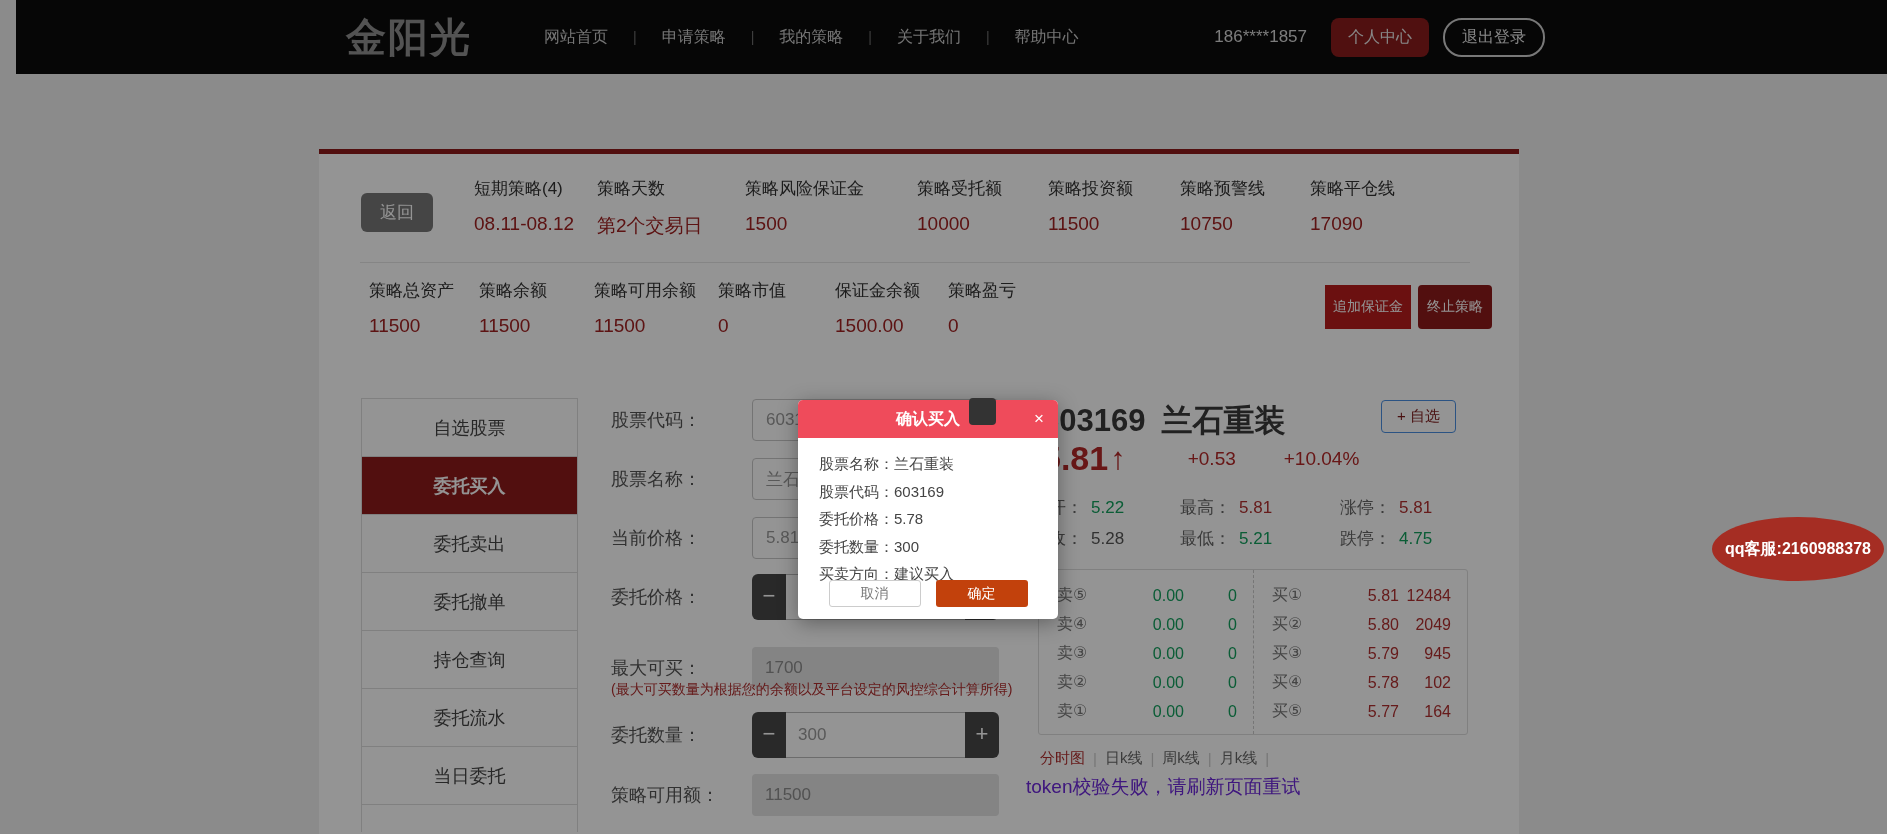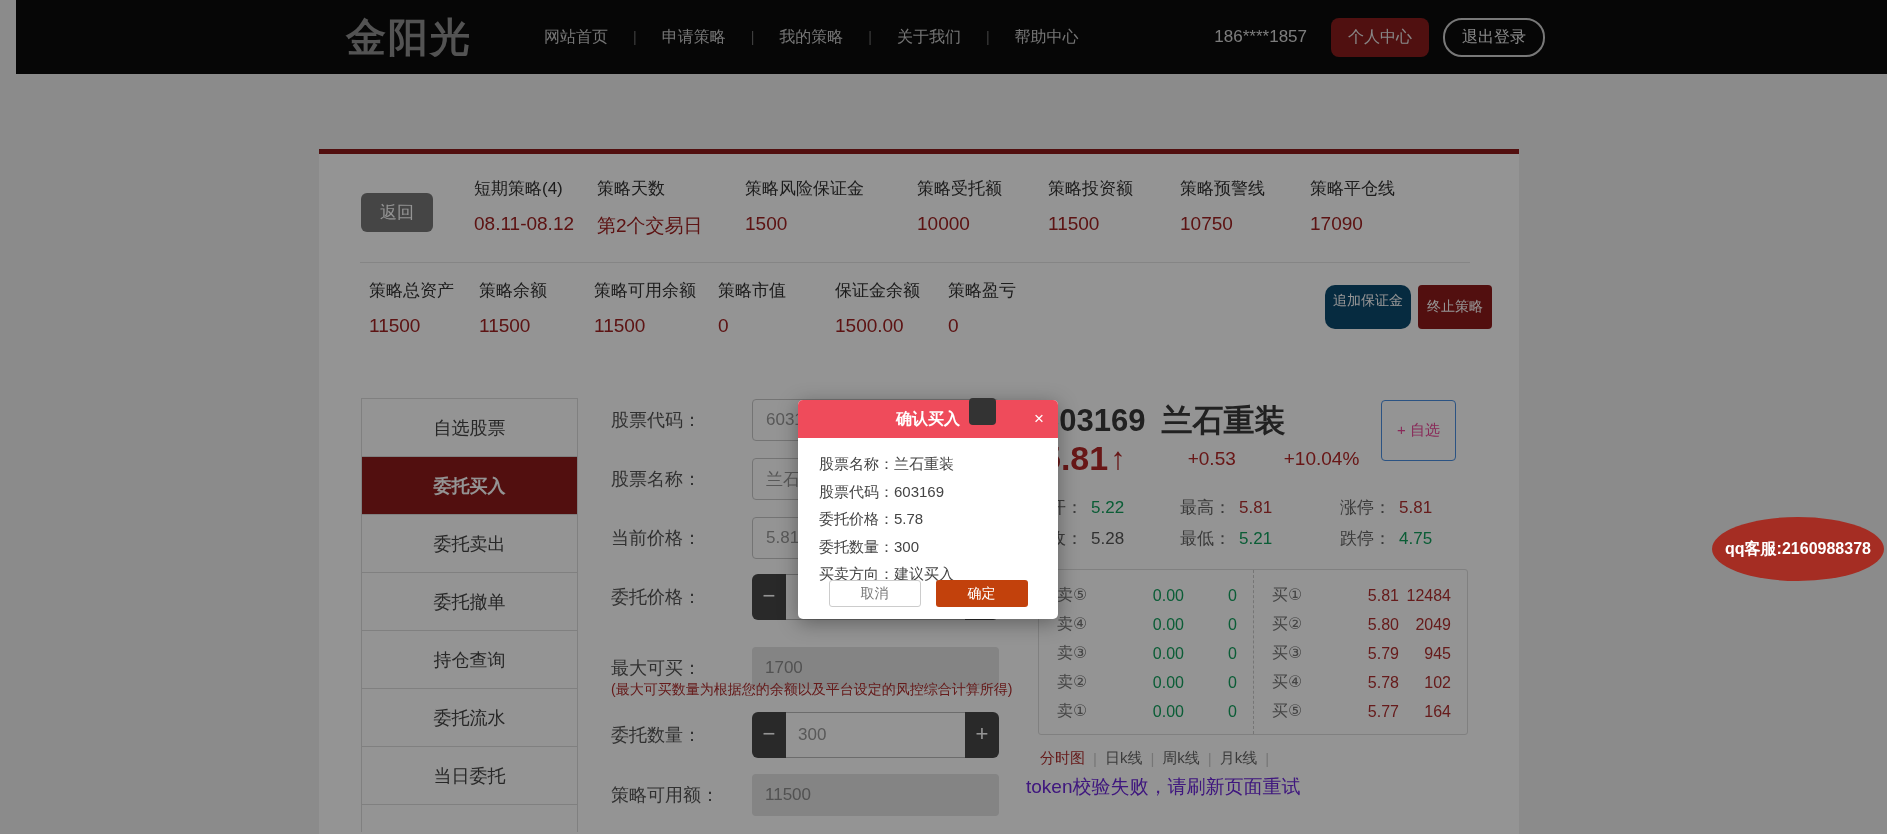--- a/index.html
+++ b/index.html
@@ -33,21 +33,21 @@
   .row1 .stat:nth-child(5){width:132px;} .row1 .stat:nth-child(6){width:130px;}
   .row1 .stat:nth-child(7){width:110px;}
   .stat .label { font-size:17px; color:#333; white-space:nowrap; }
   .stat .value { margin-top:13px; font-size:19px; color:#a02121; white-space:nowrap; }
   .divider { position:absolute; left:41px; top:108px; width:1110px; height:1px; background:#e6e6e6; }
   .row2 { position:absolute; left:50px; top:125px; display:flex; }
   .row2 .stat:nth-child(1){width:110px;} .row2 .stat:nth-child(2){width:115px;}
   .row2 .stat:nth-child(3){width:124px;} .row2 .stat:nth-child(4){width:117px;}
   .row2 .stat:nth-child(5){width:113px;} .row2 .stat:nth-child(6){width:100px;}
   .row2-btns { position:absolute; left:1006px; top:131px; display:flex; }
-  .btn-margin { background:#0c4a6e; color:#fff; font-size:14px; padding:7px 8px; border-radius:10px; margin-right:7px; }
+  .btn-margin { background:#b91c1c; color:#fff; font-size:14px; padding:13px 8px; border-radius:0; margin-right:7px; }
   .btn-stop { background:#8e1b1b; color:#fff; font-size:14px; padding:13px 9px; border-radius:4px; }
 
   
   .sidebar { position:absolute; left:42px; top:244px; width:217px; border:1px solid #ddd; border-bottom:none; }
   .side-item { height:58px; line-height:58px; text-align:center; font-size:18px; color:#444;
                border-bottom:1px solid #ddd; background:#fff; }
   .side-item.active { background:#8e1b1b; color:#fff;font-weight:bold; }
   .side-item.partial { height:27px; border-bottom:none; }
 
   
@@ -63,22 +63,22 @@
   .step-btn.plus  { border-radius:0 6px 6px 0; }
   .step-val { width:179px; height:46px; border:1px solid #bbb; border-left:none; border-right:none;
               background:#fff; color:#999; font-size:17px; line-height:44px; padding-left:12px; }
   .fhint { position:absolute; left:292px; top:527px; font-size:14px; color:#b03030; white-space:nowrap; }
   .code-btn { position:absolute; left:969px; top:398px; width:27px; height:27px;
               background:#333; border-radius:4px; z-index:160; }
 
   
   .q-title { position:absolute; left:723px; top:246px; font-size:31px; font-weight:600; color:#3a3a3a; }
   .q-title .q-name { margin-left:16px; }
-  .q-fav { position:absolute; left:1062px; top:246px; border:1px solid #4a90e2; color:#ec4899;
-           border-radius:4px; font-size:15px; padding:20px 15px; background:#fff; }
+  .q-fav { position:absolute; left:1062px; top:246px; border:1px solid #4a90e2; color:#7f1d1d;
+           border-radius:4px; font-size:15px; padding:6px 15px; background:#fff; }
   .q-price-row { position:absolute; left:723px; top:285px; display:flex; align-items:center; color:#b42828; }
   .q-price { font-size:34px; font-weight:bold; }
   .q-arrow { font-size:31px; font-weight:bold; margin-left:2px; }
   .q-change { font-size:19px; margin-left:62px; }
   .q-pct { font-size:19px; margin-left:48px; }
   .q-stats { position:absolute; left:713px; top:338px; width:450px; }
   .q-srow { display:flex; height:31px; align-items:center; }
   .q-cell { display:flex; align-items:center; }
   .q-cell.c1 { width:148px; } .q-cell.c2 { width:160px; } .q-cell.c3 { width:142px; }
   .q-slabel { font-size:17px; color:#666; }

